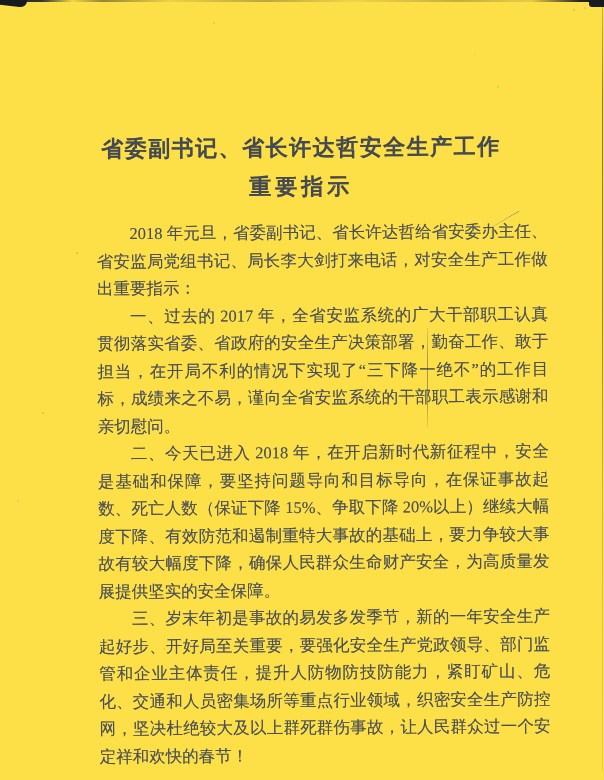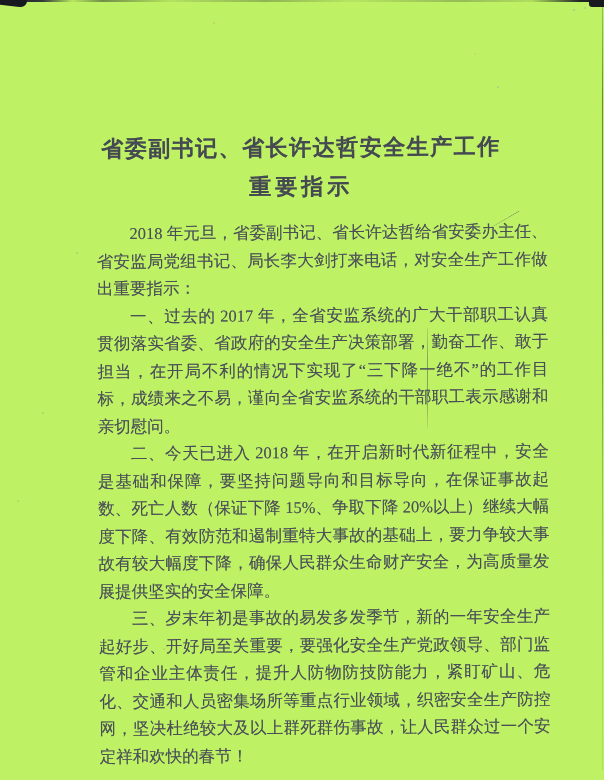--- a/index.html
+++ b/index.html
@@ -4,21 +4,21 @@
 <style>
   html, body {
     margin: 0;
     padding: 0;
     background: #ffffff;
   }
   .page {
     position: relative;
     width: 604px;
     height: 780px;
-    background: #bef264;
+    background: #fde047;
     overflow: hidden;
     font-family: "Liberation Serif", serif;
   }
   .content {
     position: absolute;
     left: 0;
     top: 0;
     width: 100%;
     transform: rotate(-0.35deg);
     transform-origin: 50% 40%;

